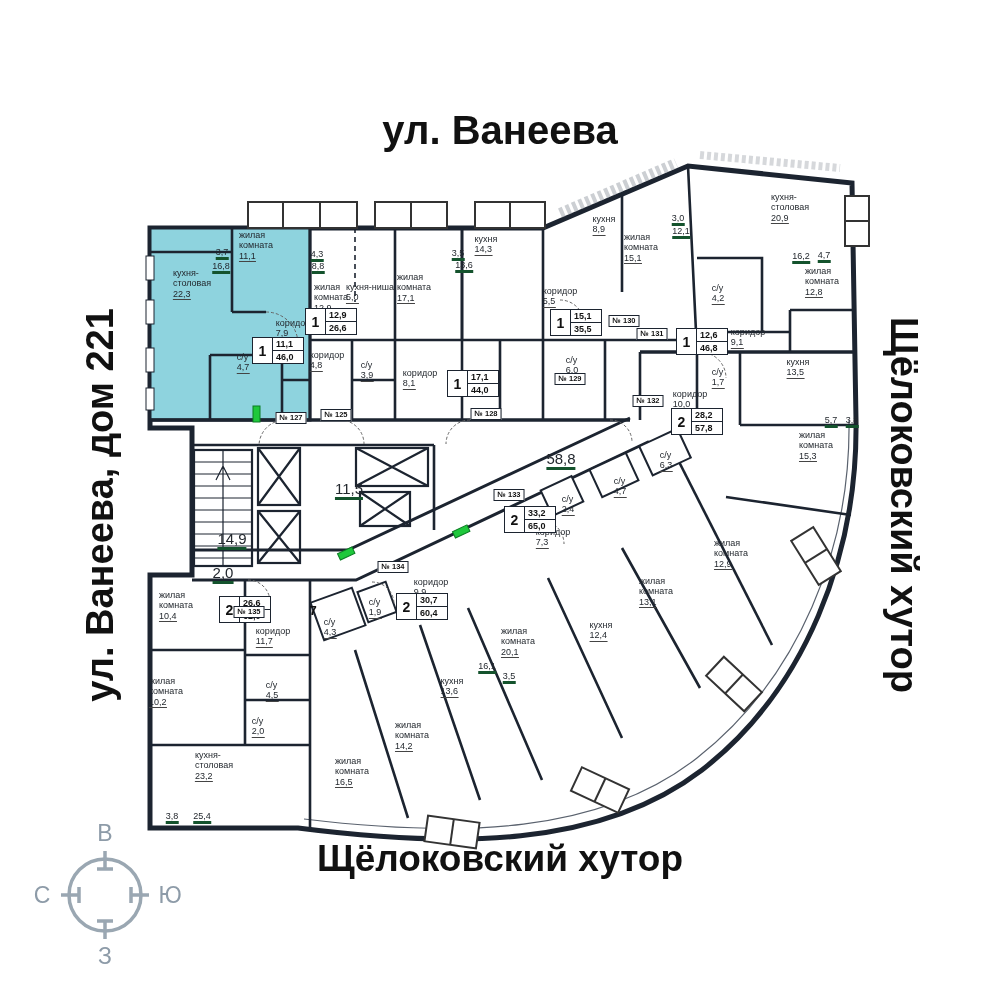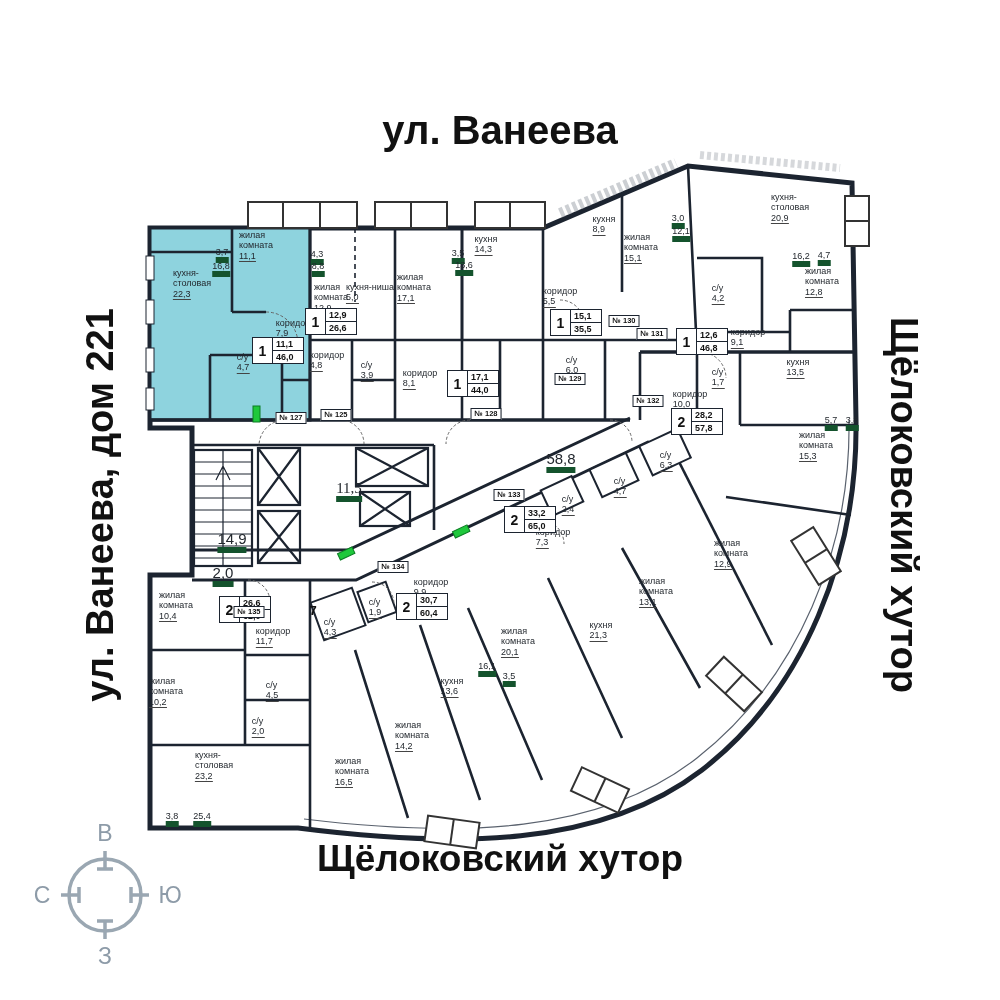--- a/index.html
+++ b/index.html
@@ -8,21 +8,21 @@
   .plan-svg{position:absolute;left:0;top:0;}
   .street{position:absolute;font-weight:700;color:#111;white-space:nowrap;}
   .street-top{font-size:40px;left:500px;top:108px;transform:translateX(-50%);}
   .street-bottom{font-size:37px;left:500px;top:838px;transform:translateX(-50%);}
   .street-left{font-size:38px;left:100px;top:505px;transform:translate(-50%,-50%) rotate(-90deg);}
   .street-right{font-size:38px;left:903px;top:505px;transform:translate(-50%,-50%) rotate(90deg);}
   .room{position:absolute;transform:translateX(-50%);font-size:9px;line-height:1.15;
         color:#23282e;white-space:nowrap;text-align:left;}
   .room .area{display:inline-block;border-bottom:1px solid #444;padding-bottom:0px;}
   .dim{position:absolute;transform:translateX(-50%);font-size:9px;color:#23282e;white-space:nowrap;}
-  .dim .u{border-bottom:6px solid #14532d;}
+  .dim .u{border-bottom:3px solid #14532d;}
   .dim.lg{font-size:15px;}
   .badge{position:absolute;display:flex;align-items:stretch;background:#fff;
          border:1.6px solid #1c2430;z-index:5;}
   .badge .bt{width:19px;display:flex;align-items:center;justify-content:center;
              font-weight:700;font-size:14px;color:#111;border-right:1.4px solid #1c2430;}
   .badge .bv{display:flex;flex-direction:column;min-width:30px;font-size:9px;font-weight:700;color:#111;}
   .badge .bv div{padding:0px 3px;line-height:12px;}
   .badge .bv div:first-child{border-bottom:1.2px solid #1c2430;}
   .plate{position:absolute;transform:translate(-50%,-50%);background:#fff;border:1.1px solid #1c2430;
          font-size:7.5px;font-weight:700;color:#111;padding:0 3px;line-height:10px;white-space:nowrap;z-index:5;}
@@ -207,21 +207,21 @@
       <div class="room" style="left: 718px; top: 367px;"><div>с/у</div><span class="area">1,7</span></div>
       <div class="room" style="left: 690px; top: 389px;"><div>коридор</div><span class="area">10,0</span></div>
       <div class="room" style="left: 798px; top: 357px;"><div>кухня</div><span class="area">13,5</span></div>
       <div class="room" style="left: 816px; top: 430px;"><div>жилая</div><div>комната</div><span class="area">15,3</span></div>
       <div class="room" style="left: 731px; top: 538px;"><div>жилая</div><div>комната</div><span class="area">12,9</span></div>
       <div class="room" style="left: 666px; top: 450px;"><div>с/у</div><span class="area">6,3</span></div>
       <div class="room" style="left: 620px; top: 476px;"><div>с/у</div><span class="area">4,7</span></div>
       <div class="room" style="left: 568px; top: 494px;"><div>с/у</div><span class="area">2,4</span></div>
       <div class="room" style="left: 553px; top: 527px;"><div>коридор</div><span class="area">7,3</span></div>
       <div class="room" style="left: 656px; top: 576px;"><div>жилая</div><div>комната</div><span class="area">13,1</span></div>
-      <div class="room" style="left: 601px; top: 620px;"><div>кухня</div><span class="area">21,3</span></div>
+      <div class="room" style="left: 601px; top: 620px;"><div>кухня</div><span class="area">12,4</span></div>
       <div class="room" style="left: 518px; top: 626px;"><div>жилая</div><div>комната</div><span class="area">20,1</span></div>
       <div class="room" style="left: 431px; top: 577px;"><div>коридор</div><span class="area">9,9</span></div>
       <div class="room" style="left: 375px; top: 597px;"><div>с/у</div><span class="area">1,9</span></div>
       <div class="room" style="left: 330px; top: 617px;"><div>с/у</div><span class="area">4,3</span></div>
       <div class="room" style="left: 452px; top: 676px;"><div>кухня</div><span class="area">13,6</span></div>
       <div class="room" style="left: 412px; top: 720px;"><div>жилая</div><div>комната</div><span class="area">14,2</span></div>
       <div class="room" style="left: 352px; top: 756px;"><div>жилая</div><div>комната</div><span class="area">16,5</span></div>
       <div class="room" style="left: 176px; top: 590px;"><div>жилая</div><div>комната</div><span class="area">10,4</span></div>
       <div class="room" style="left: 166px; top: 676px;"><div>жилая</div><div>комната</div><span class="area">10,2</span></div>
       <div class="room" style="left: 273px; top: 626px;"><div>коридор</div><span class="area">11,7</span></div>
@@ -239,21 +239,21 @@
       <div class="dim" style="left: 801px; top: 251px;"><span class="u">16,2</span></div>
       <div class="dim" style="left: 824px; top: 250px;"><span class="u">4,7</span></div>
       <div class="dim" style="left: 831px; top: 415px;"><span class="u">5,7</span></div>
       <div class="dim" style="left: 852px; top: 415px;"><span class="u">3,8</span></div>
       <div class="dim" style="left: 487px; top: 661px;"><span class="u">16,1</span></div>
       <div class="dim" style="left: 509px; top: 671px;"><span class="u">3,5</span></div>
       <div class="dim" style="left: 172px; top: 811px;"><span class="u">3,8</span></div>
       <div class="dim" style="left: 202px; top: 811px;"><span class="u">25,4</span></div>
       <div class="dim lg" style="left: 232px; top: 530px;"><span class="u">14,9</span></div>
       <div class="dim lg" style="left: 223px; top: 564px;"><span class="u">2,0</span></div>
-      <div class="dim lg" style="left: 349px; top: 480px; font-family: Liberation Serif, serif;"><span class="u">11,5</span></div>
+      <div class="dim lg" style="left: 349px; top: 480px;"><span class="u">11,5</span></div>
       <div class="dim lg" style="left: 561px; top: 450px;"><span class="u">58,8</span></div>
       <div class="badge" style="left: 252px; top: 337px;">
         <span class="bt">1</span>
         <div class="bv">
           <div>11,1</div>
           <div>46,0</div>
         </div>
       </div>
       <div class="badge" style="left: 305px; top: 308px;">
         <span class="bt">1</span>

